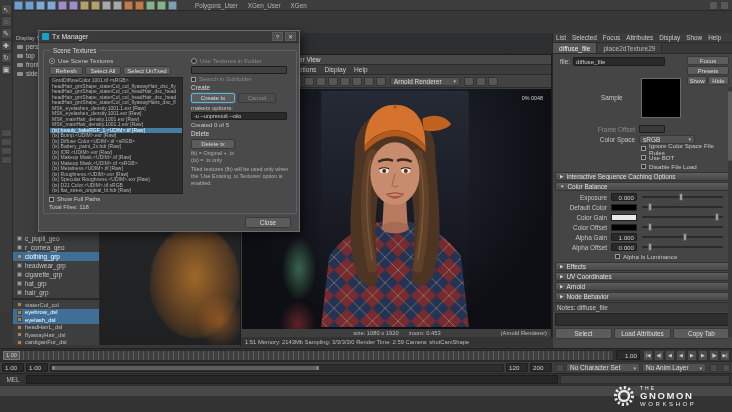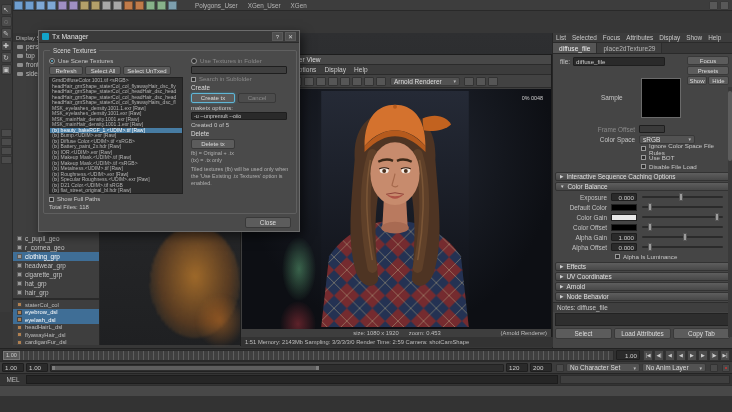--- a/index.html
+++ b/index.html
@@ -594,20 +594,33 @@
   </div>
 
   <div class="abs fx" style="left:0;top:373px;width:732px;height:12px;background:#333;border-top:1px solid #242424">
     <span style="width:26px;text-align:center;font-size:6.4px;color:#bbb">MEL</span>
     <div class="grow" style="height:9px;background:#262626;border:1px solid #1c1c1c;margin-right:2px"></div>
     <div style="width:170px;height:9px;background:#3f3f3f;border:1px solid #2c2c2c;margin-right:2px"></div>
   </div>
   <div class="abs fx" style="left:0;top:385px;width:732px;height:11px;background:#484848;border-top:1px solid #2e2e2e;padding-left:4px;font-size:6.2px;color:#9a9a9a"></div>
   <div class="abs" style="left:0;top:396px;width:732px;height:16px;background:#333"></div>
 
+  <div class="logo abs" style="left:612px;top:382px;width:118px;height:28px">
+    <svg width="24" height="24" viewBox="0 0 24 24">
+      <g fill="none" stroke="rgba(255,255,255,.88)">
+        <circle cx="12" cy="12" r="8.5" stroke-width="3" stroke-dasharray="2.2 2.2"></circle>
+        <circle cx="12" cy="12" r="5" stroke-width="2.5"></circle>
+      </g>
+    </svg>
+    <div style="margin-left:4px">
+      <div class="logo-t1">THE</div>
+      <div class="logo-t2">GNOMON</div>
+      <div class="logo-t3">WORKSHOP</div>
+    </div>
+  </div>
 
   <div class="dlg abs" style="left:38px;top:30px;width:262px;height:202px">
     <div class="dlg-title">
       <span class="dlg-ic"></span>
       <span>Tx Manager</span>
       <span class="grow"></span>
       <span class="dlg-btn">?</span>
       <span class="dlg-btn">✕</span>
     </div>
     <div style="position:relative;height:189px">

